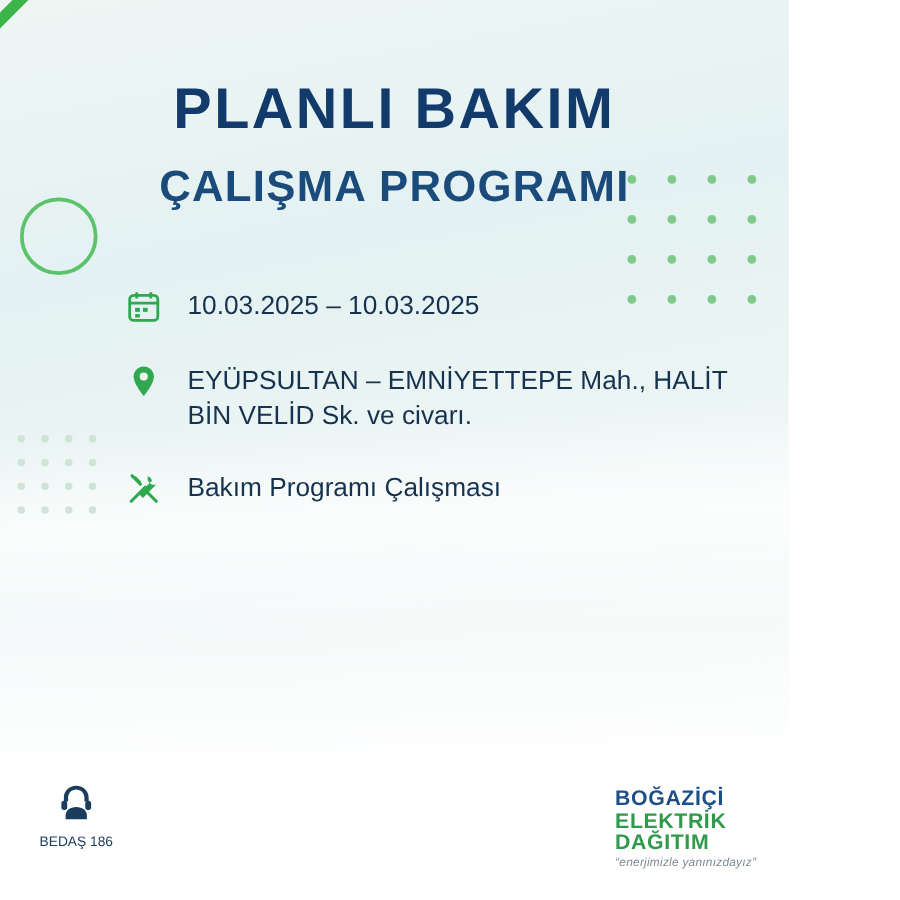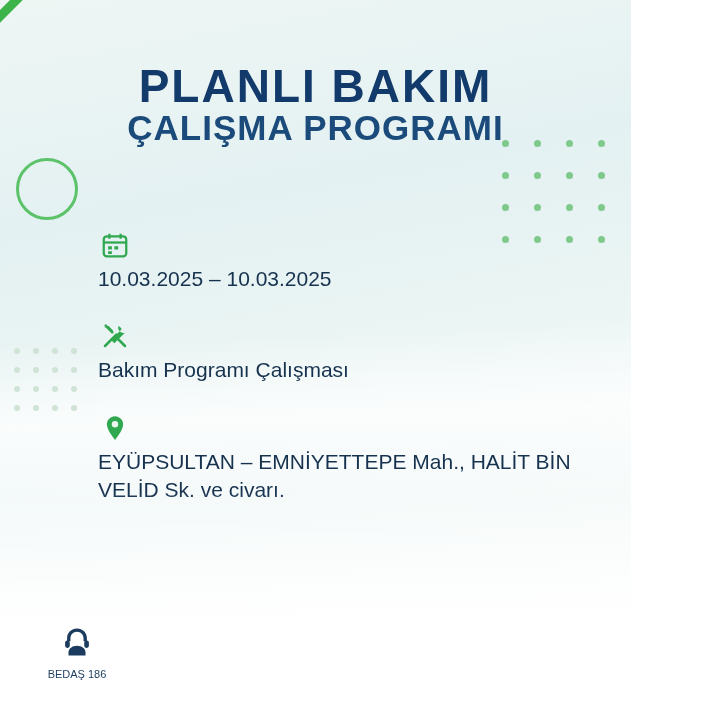--- a/index.html
+++ b/index.html
@@ -100,60 +100,59 @@
     text-align: center;
   }
   .title-main {
     font-size: 46px;
     font-weight: bold;
     letter-spacing: 2px;
     color: #123a6b;
     line-height: 1.05;
   }
   .title-sub {
-    margin-top: 0;
+    margin-top: 22px;
     font-size: 35px;
     font-weight: bold;
     letter-spacing: 1px;
     color: #1a4b7a;
     line-height: 1.05;
   }
 
   .rows {
     position: absolute;
     left: 98px;
     top: 228px;
     right: 40px;
   }
   .row {
     display: flex;
     align-items: flex-start;
     margin-bottom: 26px;
-    flex-direction: column;
   }
   .row .ico {
     width: 34px;
     min-width: 34px;
     height: 34px;
     margin-right: 18px;
     display: flex;
     align-items: center;
     justify-content: center;
   }
   .row .txt {
     font-size: 21px;
     color: #16324f;
     line-height: 1.35;
     padding-top: 3px;
   }
   .row.addr .txt { max-width: 540px; }
 
   .footer {
     position: absolute;
-    left: 16px; right: 0;
+    left: 0; right: 0;
     bottom: 18px;
     height: 80px;
   }
   .f-item {
     position: absolute;
     text-align: center;
     color: #1b3c5e;
     font-size: 11px;
   }
   .f-item .ficon {
@@ -251,43 +250,43 @@
           <line x1="16.5" y1="3" x2="16.5" y2="7"></line>
           <rect x="6.5" y="13" width="3" height="2.6" fill="#2fa84f" stroke="none"></rect>
           <rect x="11.5" y="13" width="3" height="2.6" fill="#2fa84f" stroke="none"></rect>
           <rect x="6.5" y="17" width="3" height="2.2" fill="#2fa84f" stroke="none"></rect>
         </svg>
       </span>
       <span class="txt">10.03.2025 – 10.03.2025</span>
     </div>
 
 
+    <div class="row addr">
+      <span class="ico">
+        <svg width="30" height="30" viewBox="0 0 24 24">
+          <path d="M12 2.5c-3.6 0-6.5 2.9-6.5 6.5 0 4.9 6.5 12.5 6.5 12.5s6.5-7.6 6.5-12.5c0-3.6-2.9-6.5-6.5-6.5z" fill="#2fa84f"></path>
+          <circle cx="12" cy="9" r="2.6" fill="#eaf5ee"></circle>
+        </svg>
+      </span>
+      <span class="txt">EYÜPSULTAN – EMNİYETTEPE Mah., HALİT BİN VELİD Sk. ve civarı.</span>
+    </div>
+
     <div class="row">
       <span class="ico">
         <svg width="32" height="32" viewBox="0 0 24 24" fill="none" stroke="#2fa84f" stroke-width="1.9" stroke-linecap="round" stroke-linejoin="round">
           <path d="M4.5 19.5 L13 11"></path>
           <path d="M14.5 4.5a4 4 0 0 0 5 5l-8 8 -2.5 -2.5 8 -8a4 4 0 0 0 -2.5 -2.5z" fill="#2fa84f" stroke="none"></path>
           <path d="M4 5.5l3.2 -1 3.3 3.3 -1.2 1.2 -3.3 -3.3z" fill="#2fa84f" stroke="none"></path>
           <path d="M19.5 19.5 L13.5 13.5"></path>
           <path d="M5 4.2l5 5"></path>
         </svg>
       </span>
       <span class="txt">Bakım Programı Çalışması</span>
     </div>
 
-    <div class="row addr">
-      <span class="ico">
-        <svg width="30" height="30" viewBox="0 0 24 24">
-          <path d="M12 2.5c-3.6 0-6.5 2.9-6.5 6.5 0 4.9 6.5 12.5 6.5 12.5s6.5-7.6 6.5-12.5c0-3.6-2.9-6.5-6.5-6.5z" fill="#2fa84f"></path>
-          <circle cx="12" cy="9" r="2.6" fill="#eaf5ee"></circle>
-        </svg>
-      </span>
-      <span class="txt">EYÜPSULTAN – EMNİYETTEPE Mah., HALİT BİN VELİD Sk. ve civarı.</span>
-    </div>
-
   </div>
 
   <div class="bottom-fade"></div>
 
   <div class="footer">
 
     <div class="f-item f-1">
       <div class="ficon">
         <svg width="34" height="34" viewBox="0 0 24 24" fill="#1b3c5e">
           <path d="M12 2.5c-4 0-7 3-7 6.8v2.2h2.4V9.3c0-2.6 2-4.6 4.6-4.6s4.6 2 4.6 4.6v2.2H19V9.3c0-3.8-3-6.8-7-6.8z"></path>
@@ -296,14 +295,20 @@
           <path d="M12 14.6c-3.3 0-6 2-6 4.6v2.3h12v-2.3c0-2.6-2.7-4.6-6-4.6z"></path>
         </svg>
       </div>
       <div>BEDAŞ 186</div>
     </div>
 
 
 
   </div>
 
+  <div class="brand">
+    <div class="b1">BOĞAZİÇİ</div>
+    <div class="b2">ELEKTRİK</div>
+    <div class="b3">DAĞITIM</div>
+    <div class="b4">“enerjimizle yanınızdayız”</div>
+  </div>
 
 </div>
 
 </body></html>

